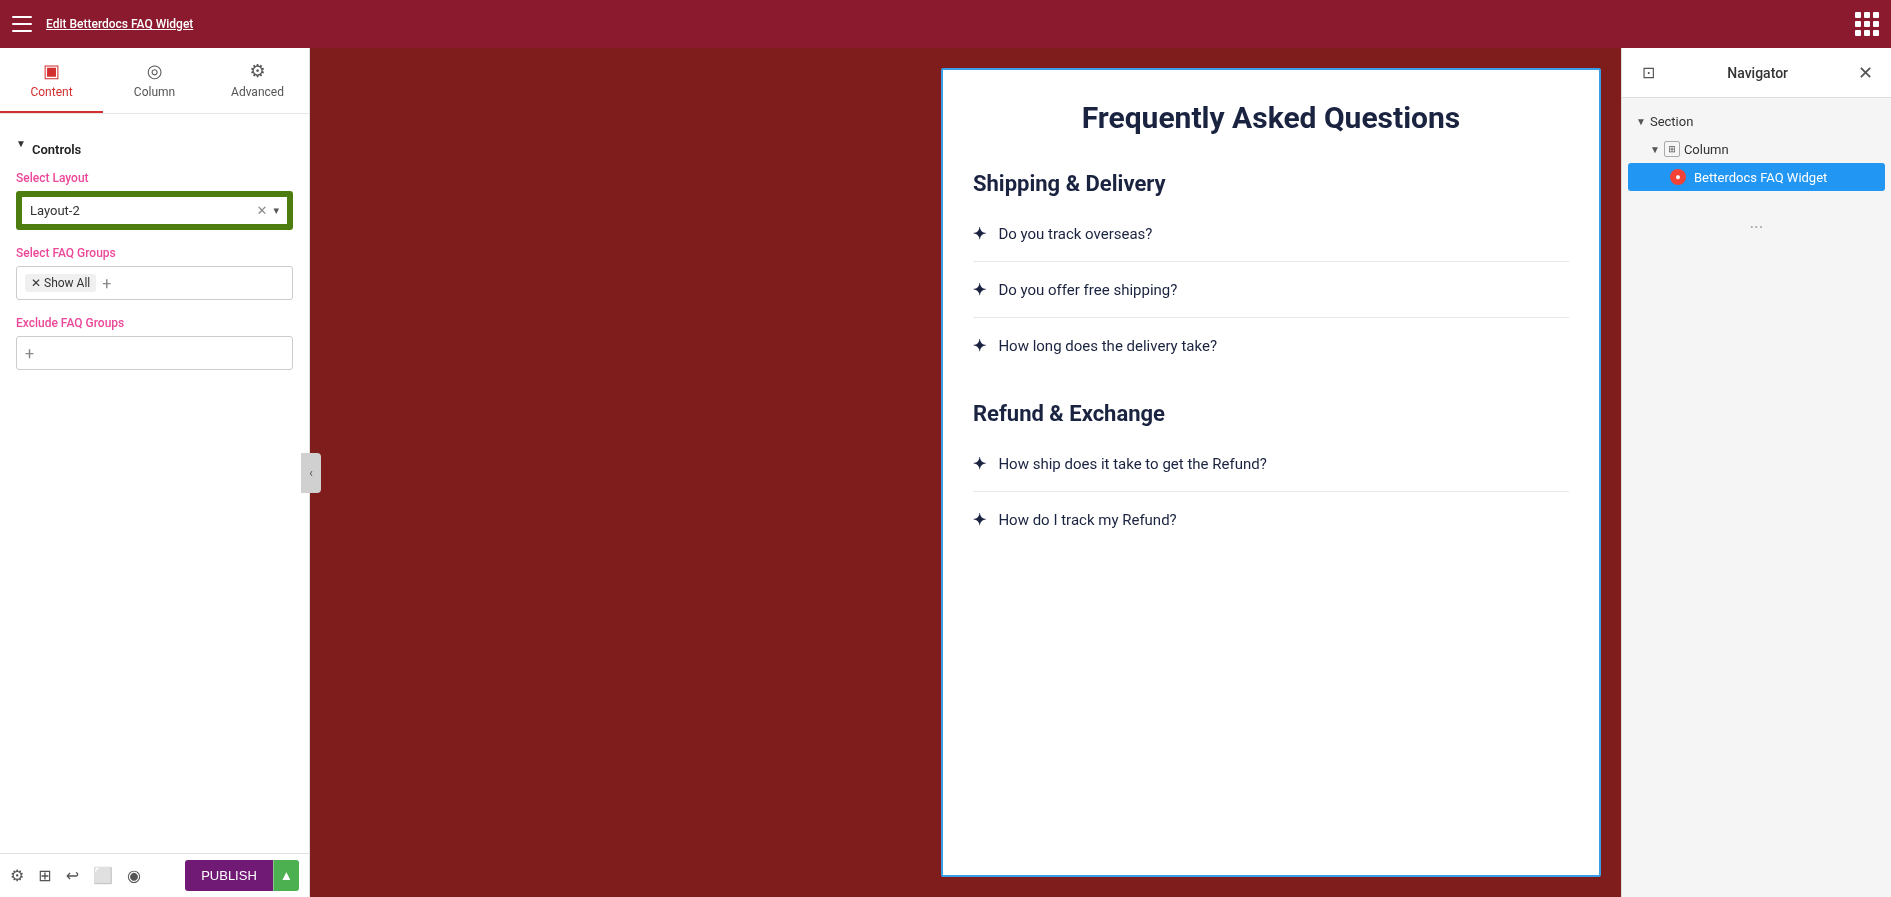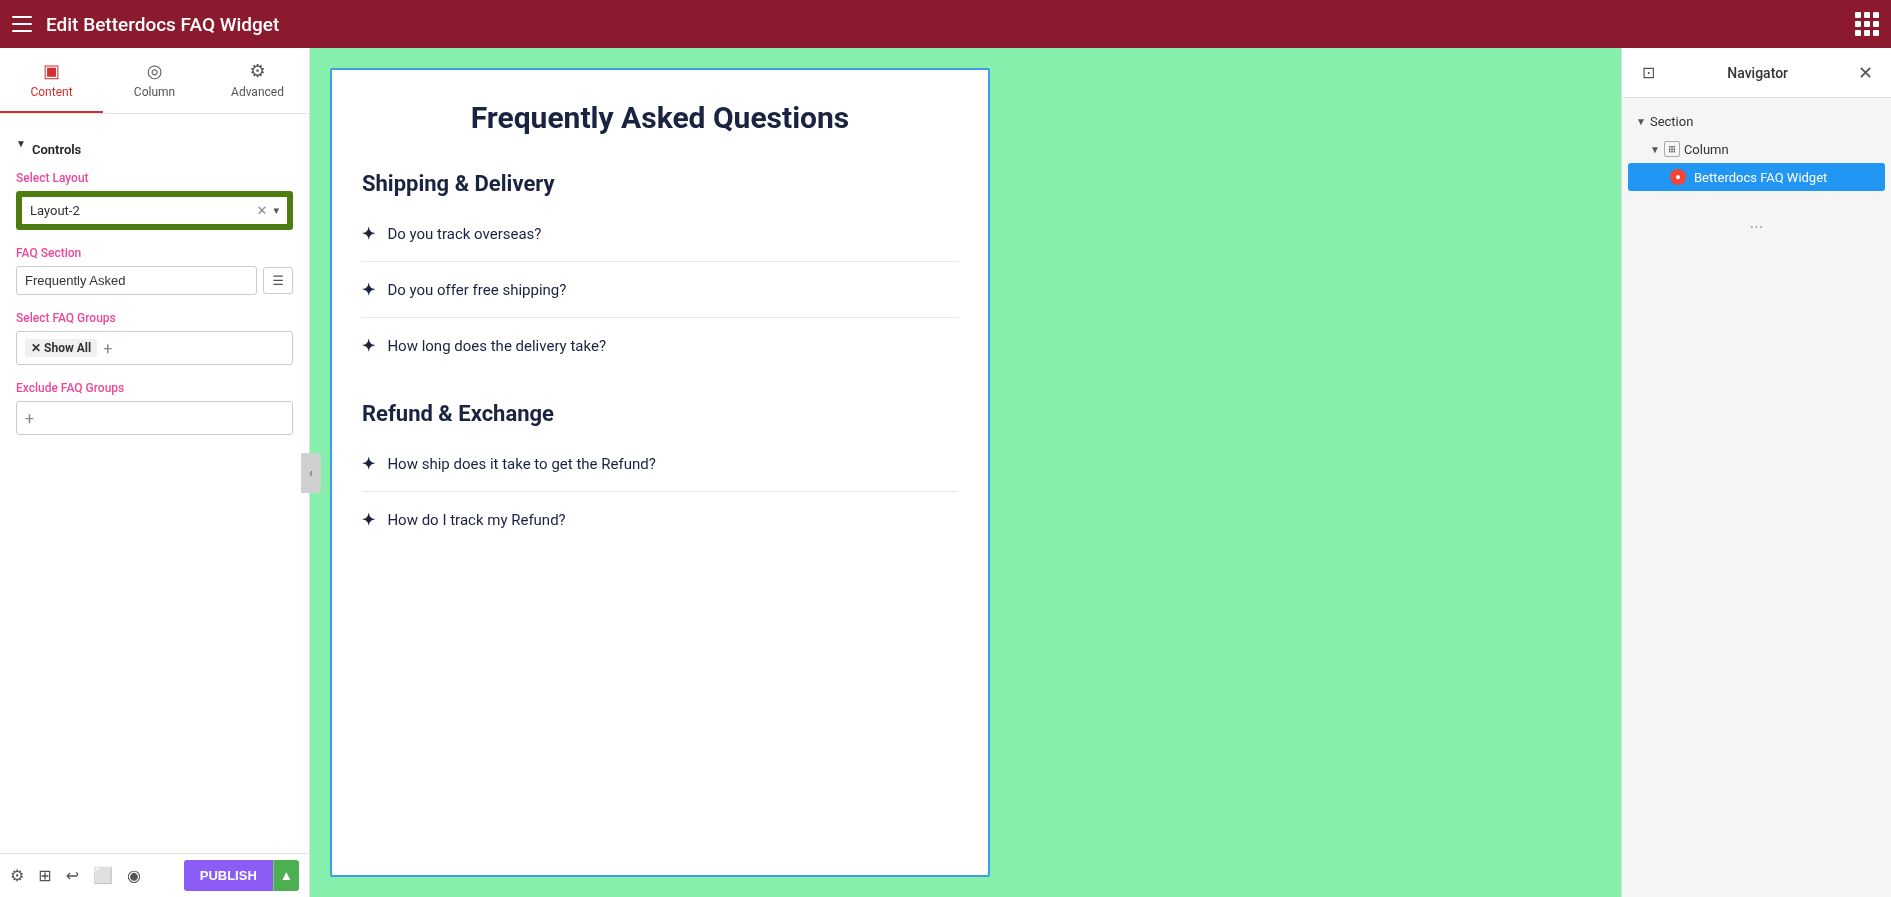--- a/index.html
+++ b/index.html
@@ -12,21 +12,21 @@
       display: flex;
       align-items: center;
       padding: 0 12px;
       height: 48px;
       flex-shrink: 0;
     }
     .topbar-hamburger {
       width: 20px; height: 16px; display: flex; flex-direction: column; justify-content: space-between; cursor: pointer; margin-right: 14px;
     }
     .topbar-hamburger span { display: block; height: 2px; background: white; border-radius: 1px; }
-    .topbar-title { font-size: 19px; font-weight: 500; flex: 1; }
+    .topbar-title { font-size: 12px; font-weight: 500; flex: 1; text-decoration: underline; }
     .topbar-grid {
       display: grid; grid-template-columns: repeat(3,6px); grid-template-rows: repeat(3,6px); gap: 3px; cursor: pointer;
     }
     .topbar-grid-dot { background: white; border-radius: 1px; }
 
     
     .main-layout { display: flex; flex: 1; overflow: hidden; }
 
     
     .left-panel {
@@ -71,21 +71,21 @@
       flex: 1; border: 1px solid #ccc; border-radius: 3px; padding: 6px 8px; font-size: 13px; color: #333; background: #fff;
     }
     .faq-section-icon-btn {
       background: #fff; border: 1px solid #ccc; border-radius: 3px; padding: 5px 8px; cursor: pointer; color: #555; font-size: 13px;
     }
 
     .tags-field {
       border: 1px solid #ccc; border-radius: 3px; padding: 6px 8px; display: flex; align-items: center; gap: 6px; flex-wrap: wrap; min-height: 34px; background: #fff;
     }
     .tag {
-      display: inline-flex; align-items: center; gap: 4px; background: #f0f0f0; border-radius: 3px; padding: 2px 6px; font-size: 12px; color: #333; font-weight: bold;
+      display: inline-flex; align-items: center; gap: 4px; background: #f0f0f0; border-radius: 3px; padding: 2px 6px; font-size: 12px; color: #333;
     }
     .tag-add { color: #888; cursor: pointer; font-size: 16px; }
 
     .exclude-field {
       border: 1px solid #ccc; border-radius: 3px; padding: 6px 8px; display: flex; align-items: center; min-height: 34px; background: #fff;
     }
     .exclude-add { color: #888; cursor: pointer; font-size: 16px; }
 
     
     .collapse-handle {
@@ -94,30 +94,30 @@
       display: flex; align-items: center; justify-content: center; cursor: pointer; z-index: 10; color: #555; font-size: 12px;
     }
 
     
     .bottom-toolbar {
       height: 44px; background: #fff; border-top: 1px solid #e0e0e0;
       display: flex; align-items: center; padding: 0 10px; gap: 14px; flex-shrink: 0;
     }
     .bottom-icon { color: #555; font-size: 16px; cursor: pointer; }
     .publish-btn {
-      background: #8b5cf6; color: white; border: none; border-radius: 3px 0 0 3px; padding: 8px 16px; font-size: 13px; font-weight: 700; cursor: pointer;
+      background: #701a75; color: white; border: none; border-radius: 3px 0 0 3px; padding: 8px 16px; font-size: 13px; font-weight: 400; cursor: pointer;
     }
     .publish-arrow {
       background: #4caf50; color: white; border: none; border-left: 1px solid rgba(255,255,255,0.3); border-radius: 0 3px 3px 0; padding: 8px 6px; cursor: pointer;
     }
     .publish-group { display: flex; margin-left: auto; }
 
     
     .center-canvas {
-      flex: 1; background: #86efac; overflow: auto; display: flex; justify-content: flex-start; padding: 20px;
+      flex: 1; background: #7f1d1d; overflow: auto; display: flex; justify-content: flex-end; padding: 20px;
     }
 
     .faq-widget {
       background: white; border: 2px solid #3b9fe8; width: 660px; padding: 30px 30px 10px; border-radius: 2px;
     }
 
     .faq-main-title {
       text-align: center; font-size: 30px; font-weight: 700; color: #1a2340; margin-bottom: 28px;
     }
 
@@ -212,27 +212,20 @@
 
       <div class="field-group">
         <div class="field-label">Select Layout</div>
         <div class="select-field">
           <span class="select-field-value">Layout-2</span>
           <span class="select-field-x">✕</span>
           <span class="select-field-arrow">▾</span>
         </div>
       </div>
 
-      <div class="field-group">
-        <div class="field-label">FAQ Section</div>
-        <div class="faq-section-row">
-          <input class="faq-section-input" readonly="" value="Frequently Asked" style="">
-          <button class="faq-section-icon-btn">☰</button>
-        </div>
-      </div>
 
       <div class="field-group">
         <div class="field-label">Select FAQ Groups</div>
         <div class="tags-field">
           <div class="tag">
             <span>✕ Show All</span>
           </div>
           <span class="tag-add">+</span>
         </div>
       </div>

